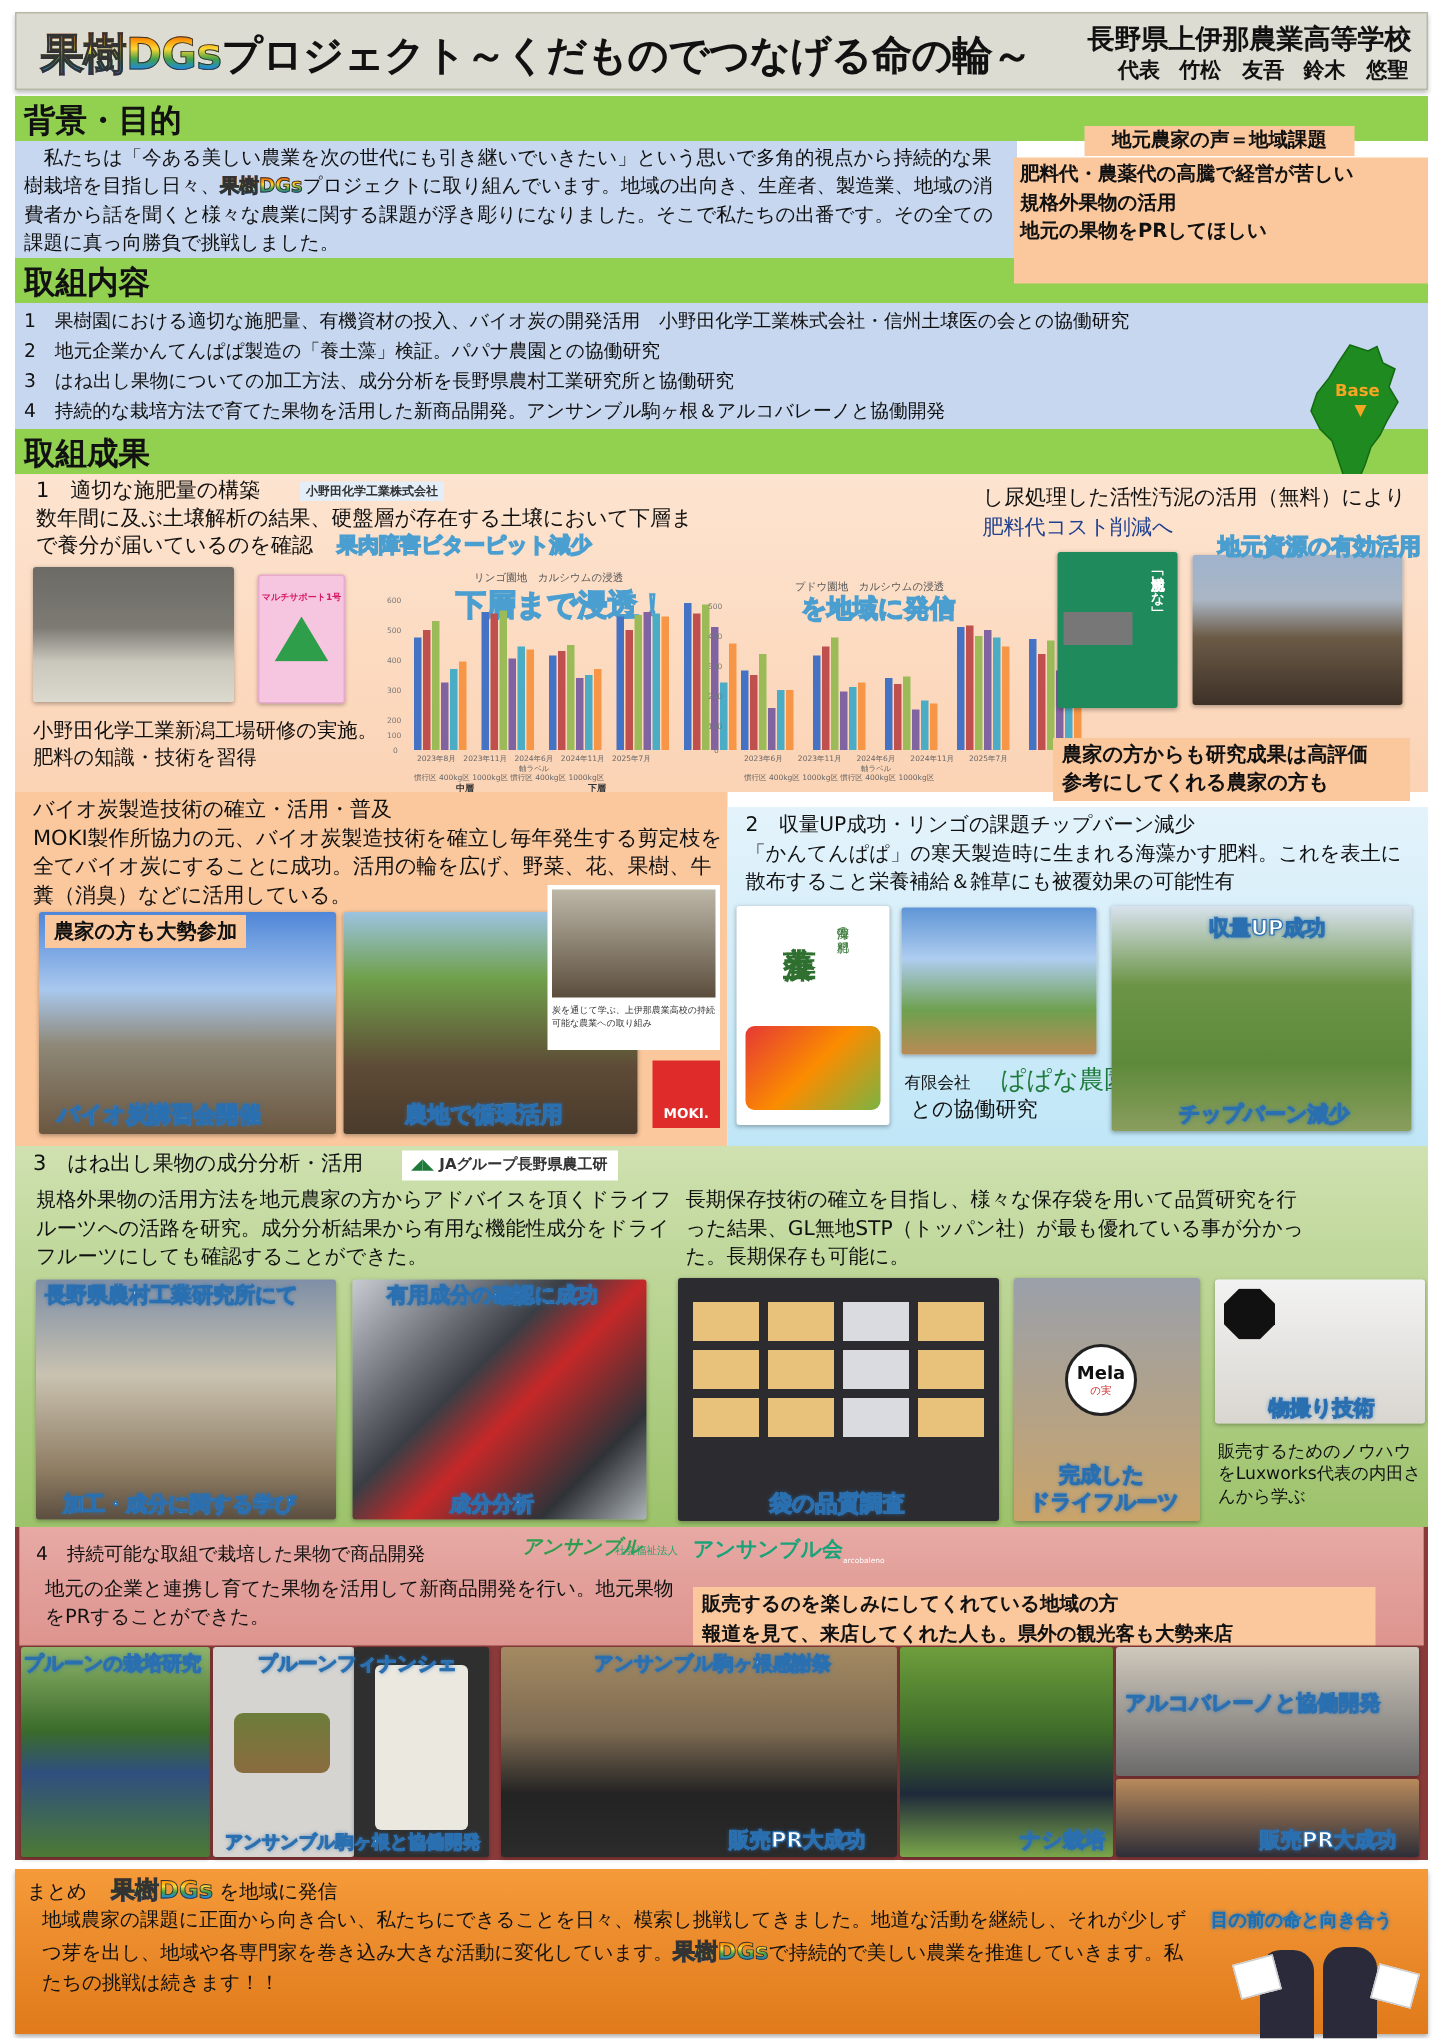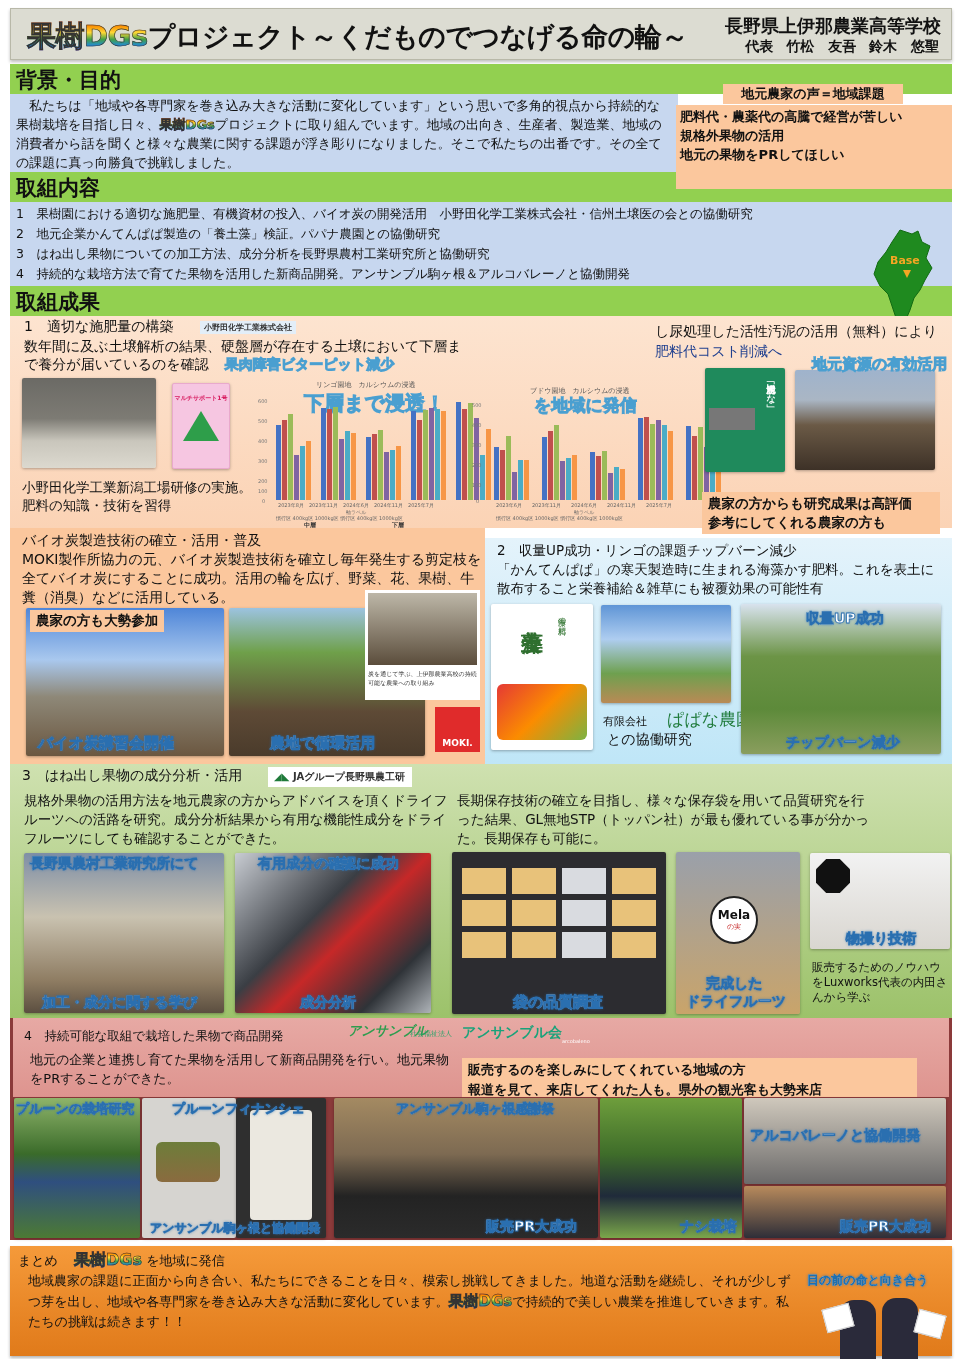--- a/index.html
+++ b/index.html
@@ -41,21 +41,21 @@
     <span>代表</span>
     <span>竹松　友吾</span>
     <span>鈴木　悠聖</span>
   </div>
 </div>
 
 <div class="abs band" style="left:10px;top:64px;width:942px;height:30px;">
   <div class="sec-h abs" style="left:6px;top:2px;">背景・目的</div>
 </div>
 <div class="abs blue tx" style="left:10px;top:94px;width:668px;height:78px;padding:2px 6px;font-size:13px;line-height:19px;">
-  <span>　私たちは「地域や各専門家を巻き込み大きな活動に変化しています」という思いで多角的視点から持続的な果樹栽培を目指し日々、</span><span class="rainbow">果樹DGs</span><span>プロジェクトに取り組んでいます。地域の出向き、生産者、製造業、地域の消費者から話を聞くと様々な農業に関する課題が浮き彫りになりました。そこで私たちの出番です。その全ての課題に真っ向勝負で挑戦しました。</span>
+  <span>　私たちは「今ある美しい農業を次の世代にも引き継いでいきたい」という思いで多角的視点から持続的な果樹栽培を目指し日々、</span><span class="rainbow">果樹DGs</span><span>プロジェクトに取り組んでいます。地域の出向き、生産者、製造業、地域の消費者から話を聞くと様々な農業に関する課題が浮き彫りになりました。そこで私たちの出番です。その全ての課題に真っ向勝負で挑戦しました。</span>
 </div>
 <div class="abs voice-box" style="left:723px;top:72px;width:180px;height:20px;text-align:center;font-size:13px;font-weight:bold;line-height:20px;">地元農家の声＝地域課題</div>
 <div class="abs voice-box" style="left:676px;top:93px;width:276px;height:96px;padding:2px 4px;font-size:13px;line-height:19px;font-weight:bold;">
   <div>肥料代・農薬代の高騰で経営が苦しい</div>
   <div>規格外果物の活用</div>
   <div>地元の果物をPRしてほしい</div>
 </div>
 
 <div class="abs band" style="left:10px;top:172px;width:666px;height:30px;">
   <div class="sec-h abs" style="left:6px;top:2px;">取組内容</div>

